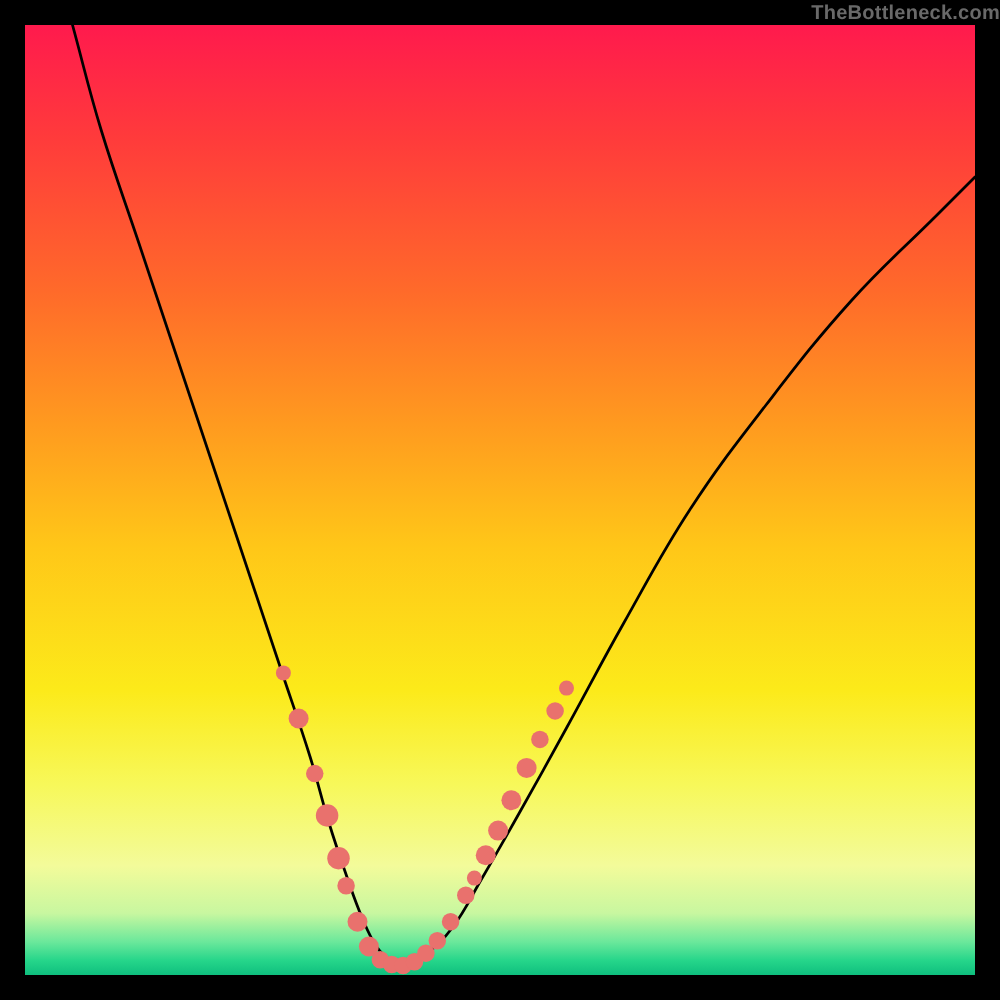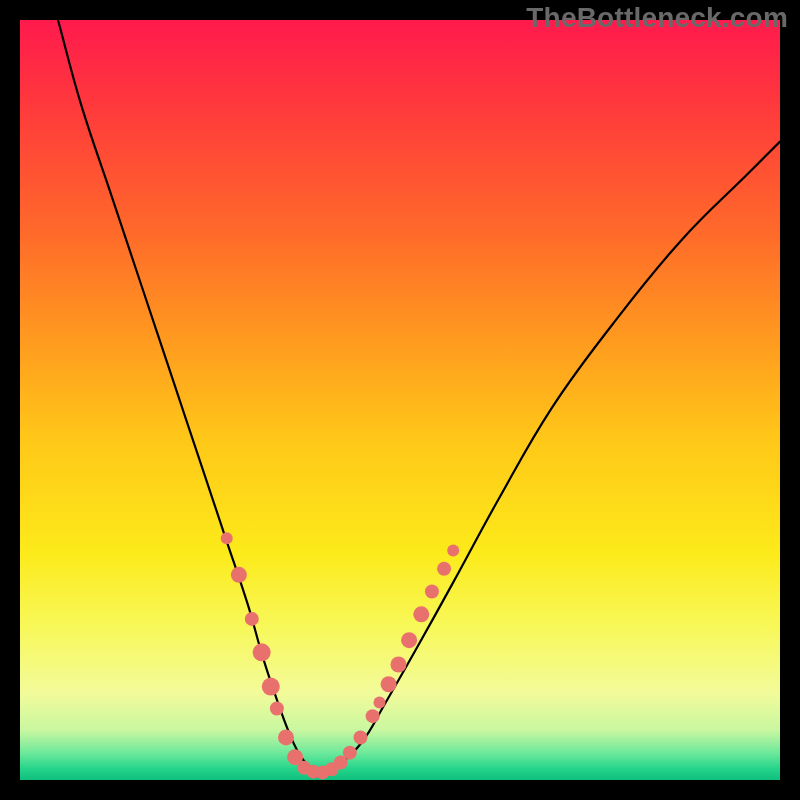--- a/index.html
+++ b/index.html
@@ -21,23 +21,23 @@
   .plot {
     position: absolute;
     left: 20px;
     top: 20px;
     width: 760px;
     height: 760px;
   }
   .watermark {
     position: absolute;
     top: 2px;
-    right: 12px;
+    right: 0;
     color: #696969;
-    font-size: 28px;
+    font-size: 16px;
     font-weight: 600;
     letter-spacing: 0.2px;
     font-family: Arial, Helvetica, sans-serif;
   }
 </style>
 </head>
 <body>
 
 <div class="stage">
   <svg class="plot" width="760" height="760" viewBox="0 0 760 760" preserveAspectRatio="none">

